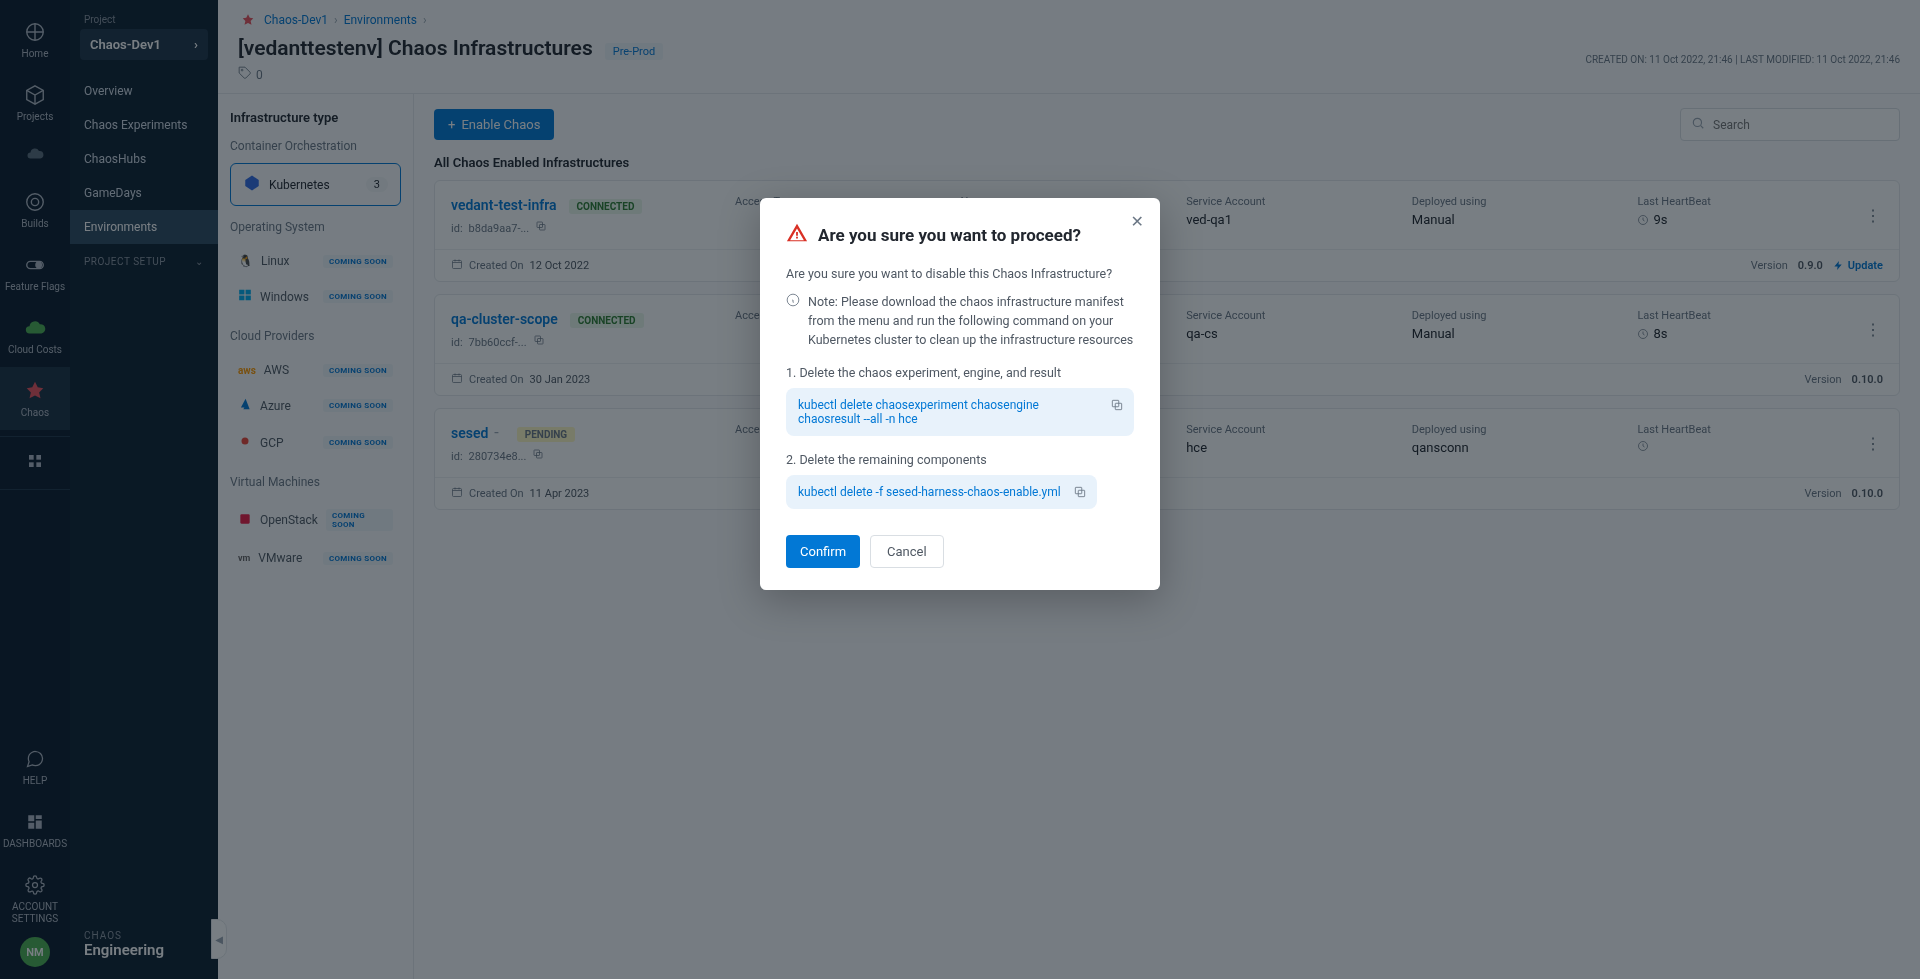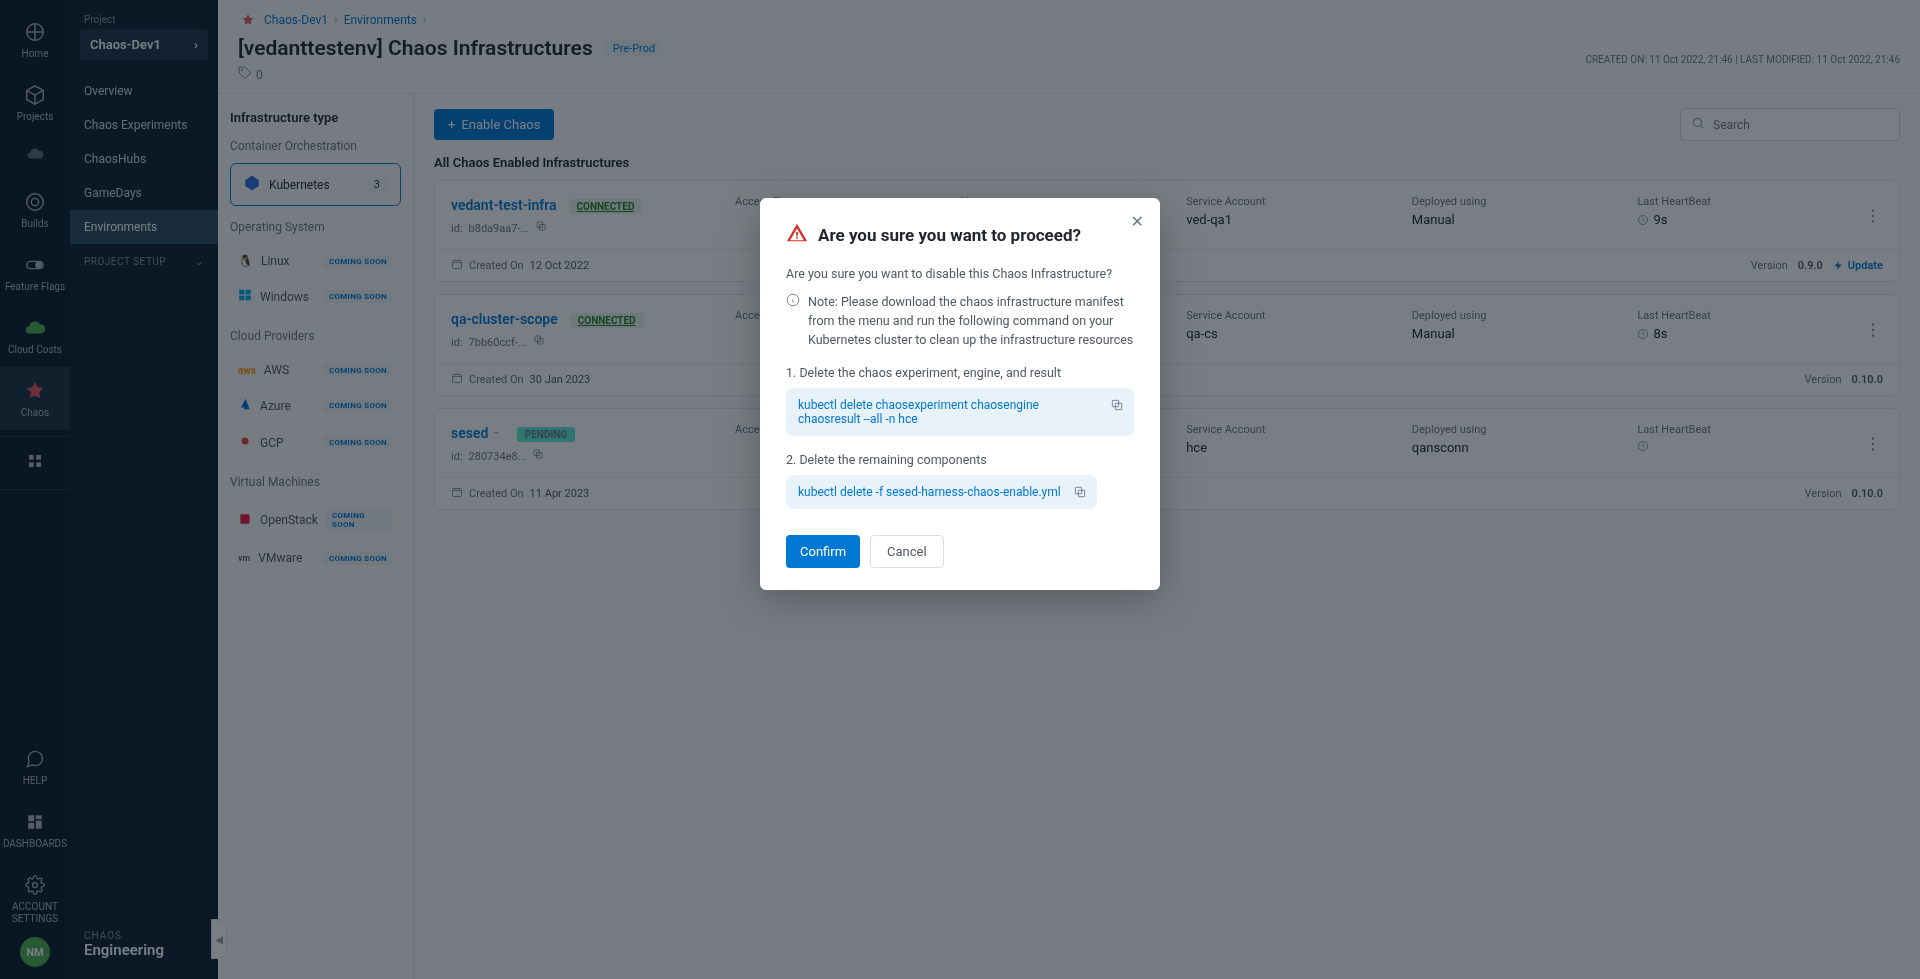--- a/index.html
+++ b/index.html
@@ -22,21 +22,21 @@
 .side-setup { padding: 12px 14px; font-size: 10px; letter-spacing: 0.5px; color: #8b95a1; display: flex; justify-content: space-between; align-items: center; cursor: pointer; }
 .side-footer { margin-top: auto; padding: 20px 14px; }
 .side-footer .sf1 { font-size: 10px; letter-spacing: 1px; color: #8b95a1; }
 .side-footer .sf2 { font-size: 15px; font-weight: 600; color: #fff; }
 
 
 .main { position: absolute; left: 218px; top: 0; right: 0; bottom: 0; background: #fafbfc; display: flex; flex-direction: column; }
 .breadcrumb { padding: 10px 20px 4px; font-size: 12px; color: #0278d5; display: flex; align-items: center; gap: 6px; }
 .breadcrumb .bc-sep { color: #9aa5b1; }
 .page-head { padding: 2px 20px 10px; display: flex; align-items: center; justify-content: space-between; border-bottom: 1px solid #e4e7eb; }
-.page-title-row { display: flex; align-items: center; gap: 12px; }
+.page-title-row { display: flex; align-items: flex-end; gap: 12px; }
 .page-title { font-size: 21px; font-weight: 600; color: #22272f; }
 .tag-preprod { font-size: 11px; background: #eef3f8; color: #0278d5; padding: 2px 8px; border-radius: 3px; }
 .page-meta { font-size: 10px; color: #6b7785; }
 .like-row { padding: 0 20px 10px; display: flex; align-items: center; gap: 4px; color: #6b7785; font-size: 12px; }
 
 .content-row { display: flex; flex: 1; overflow: hidden; }
 
 
 .infra-panel { width: 196px; border-right: 1px solid #e4e7eb; padding: 16px 12px; }
 .ip-heading { font-size: 13px; font-weight: 600; color: #22272f; margin-bottom: 8px; }
@@ -52,22 +52,22 @@
 .btn-primary { background: #0278d5; color: #fff; border: none; border-radius: 4px; padding: 8px 14px; font-size: 13px; display: flex; align-items: center; gap: 6px; cursor: pointer; }
 .search-box { border: 1px solid #d9dee3; border-radius: 4px; padding: 6px 10px; display: flex; align-items: center; gap: 8px; width: 220px; background: #fff; }
 .search-box input { border: none; outline: none; font-size: 12px; flex: 1; }
 .list-heading { font-size: 13px; font-weight: 600; color: #22272f; margin-bottom: 10px; }
 
 .infra-card { border: 1px solid #e4e7eb; border-radius: 6px; margin-bottom: 12px; background: #fff; }
 .ic-top { display: flex; padding: 14px 16px; gap: 24px; }
 .ic-name-col { width: 260px; }
 .ic-name { color: #0278d5; font-size: 14px; font-weight: 600; display: inline-block; }
 .status-pill { font-size: 10px; font-weight: 700; padding: 2px 8px; border-radius: 3px; margin-left: 8px; display: inline-block; }
-.sp-connected { background: #e8f5e9; color: #2e7d32; text-decoration: underline; }
-.sp-pending { background: #5eead4; color: #6b7785; }
+.sp-connected { background: #e8f5e9; color: #2e7d32; }
+.sp-pending { background: #fef9c3; color: #6b7785; }
 .ic-id-row { font-size: 11px; color: #6b7785; margin-top: 6px; display: flex; align-items: flex-end; gap: 6px; }
 .ic-col { flex: 1; }
 .ic-col-label { font-size: 11px; color: #6b7785; margin-bottom: 4px; }
 .ic-col-val { font-size: 13px; color: #22272f; }
 .ic-more { width: 20px; color: #6b7785; cursor: pointer; display: flex; align-items: center; justify-content: center; }
 .ic-bot { border-top: 1px solid #eef0f2; padding: 8px 16px; display: flex; align-items: center; font-size: 11px; color: #6b7785; gap: 6px; }
 .ic-bot .right { margin-left: auto; display: flex; align-items: center; gap: 10px; }
 .update-link { color: #0278d5; font-weight: 600; cursor: pointer; display: flex; gap: 4px; align-items: center; }
 
 

